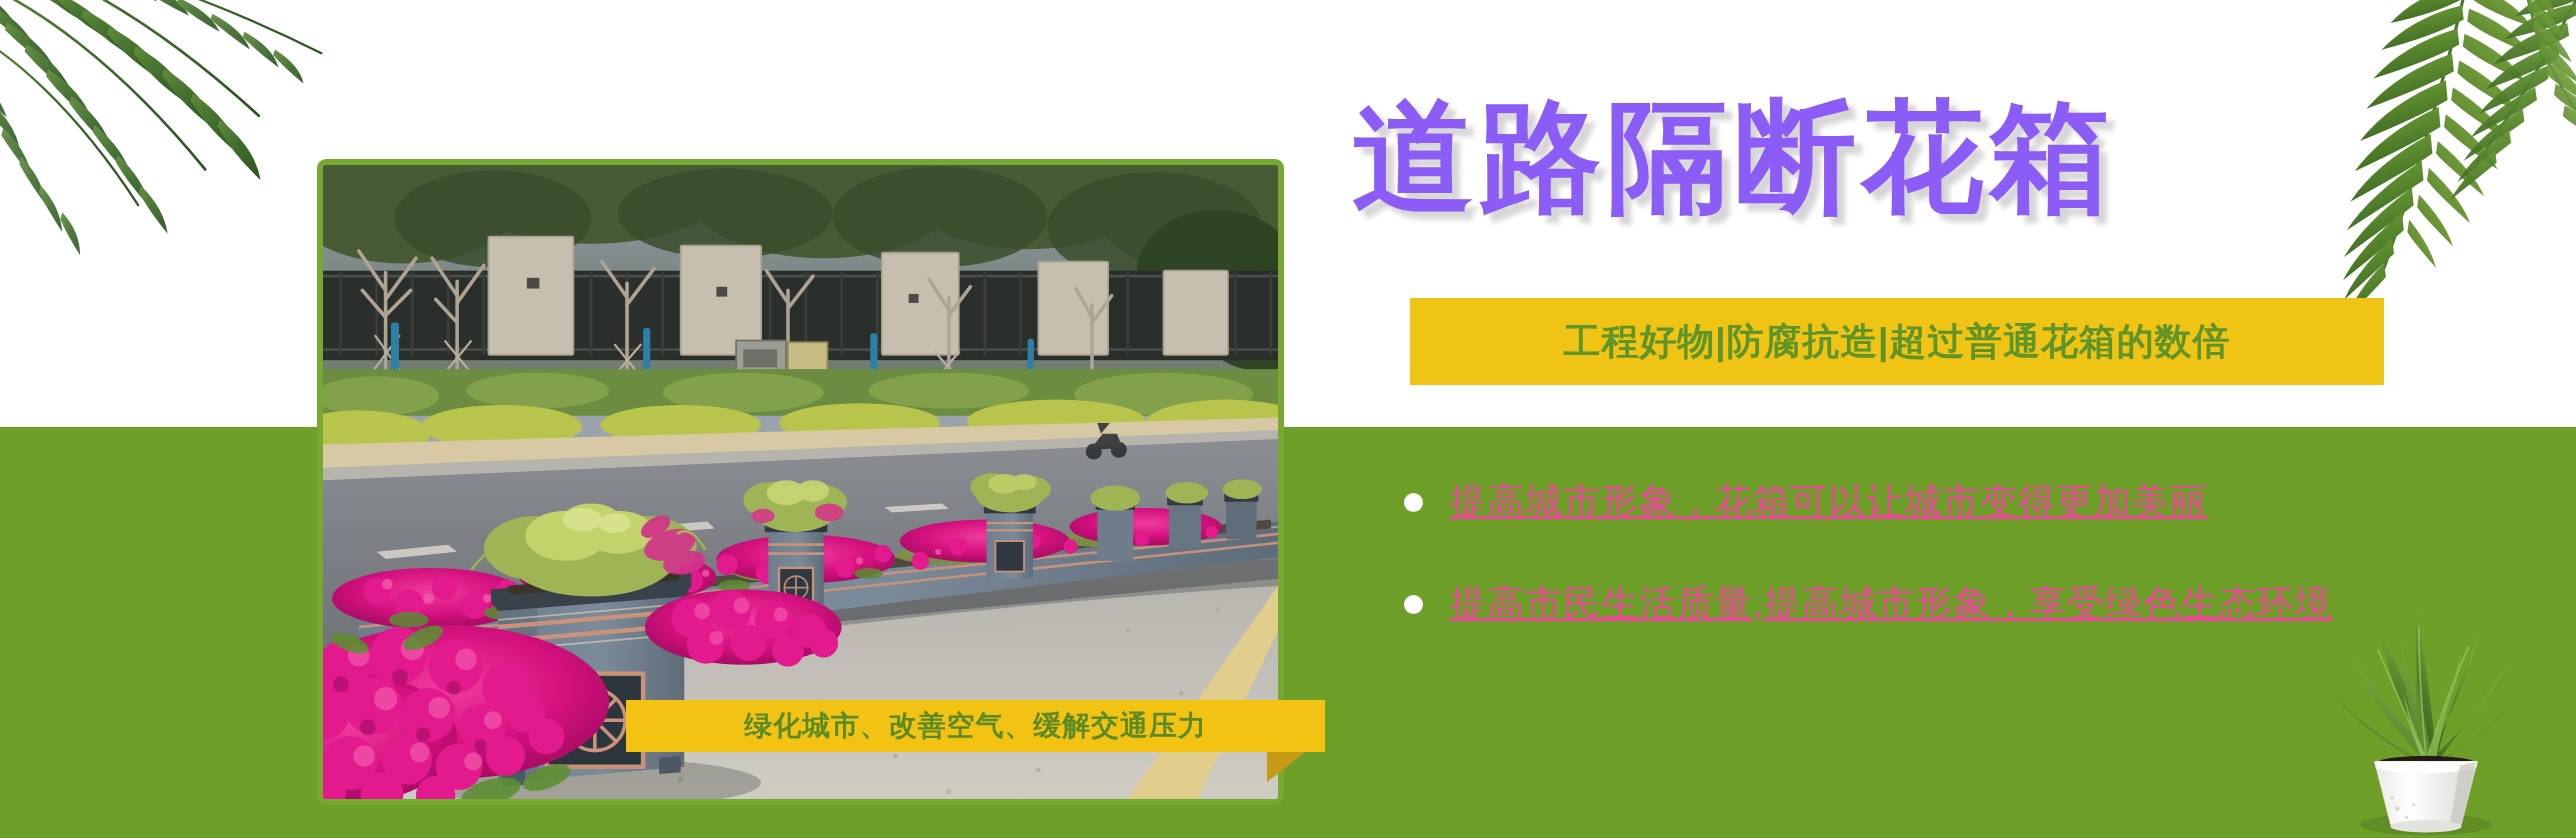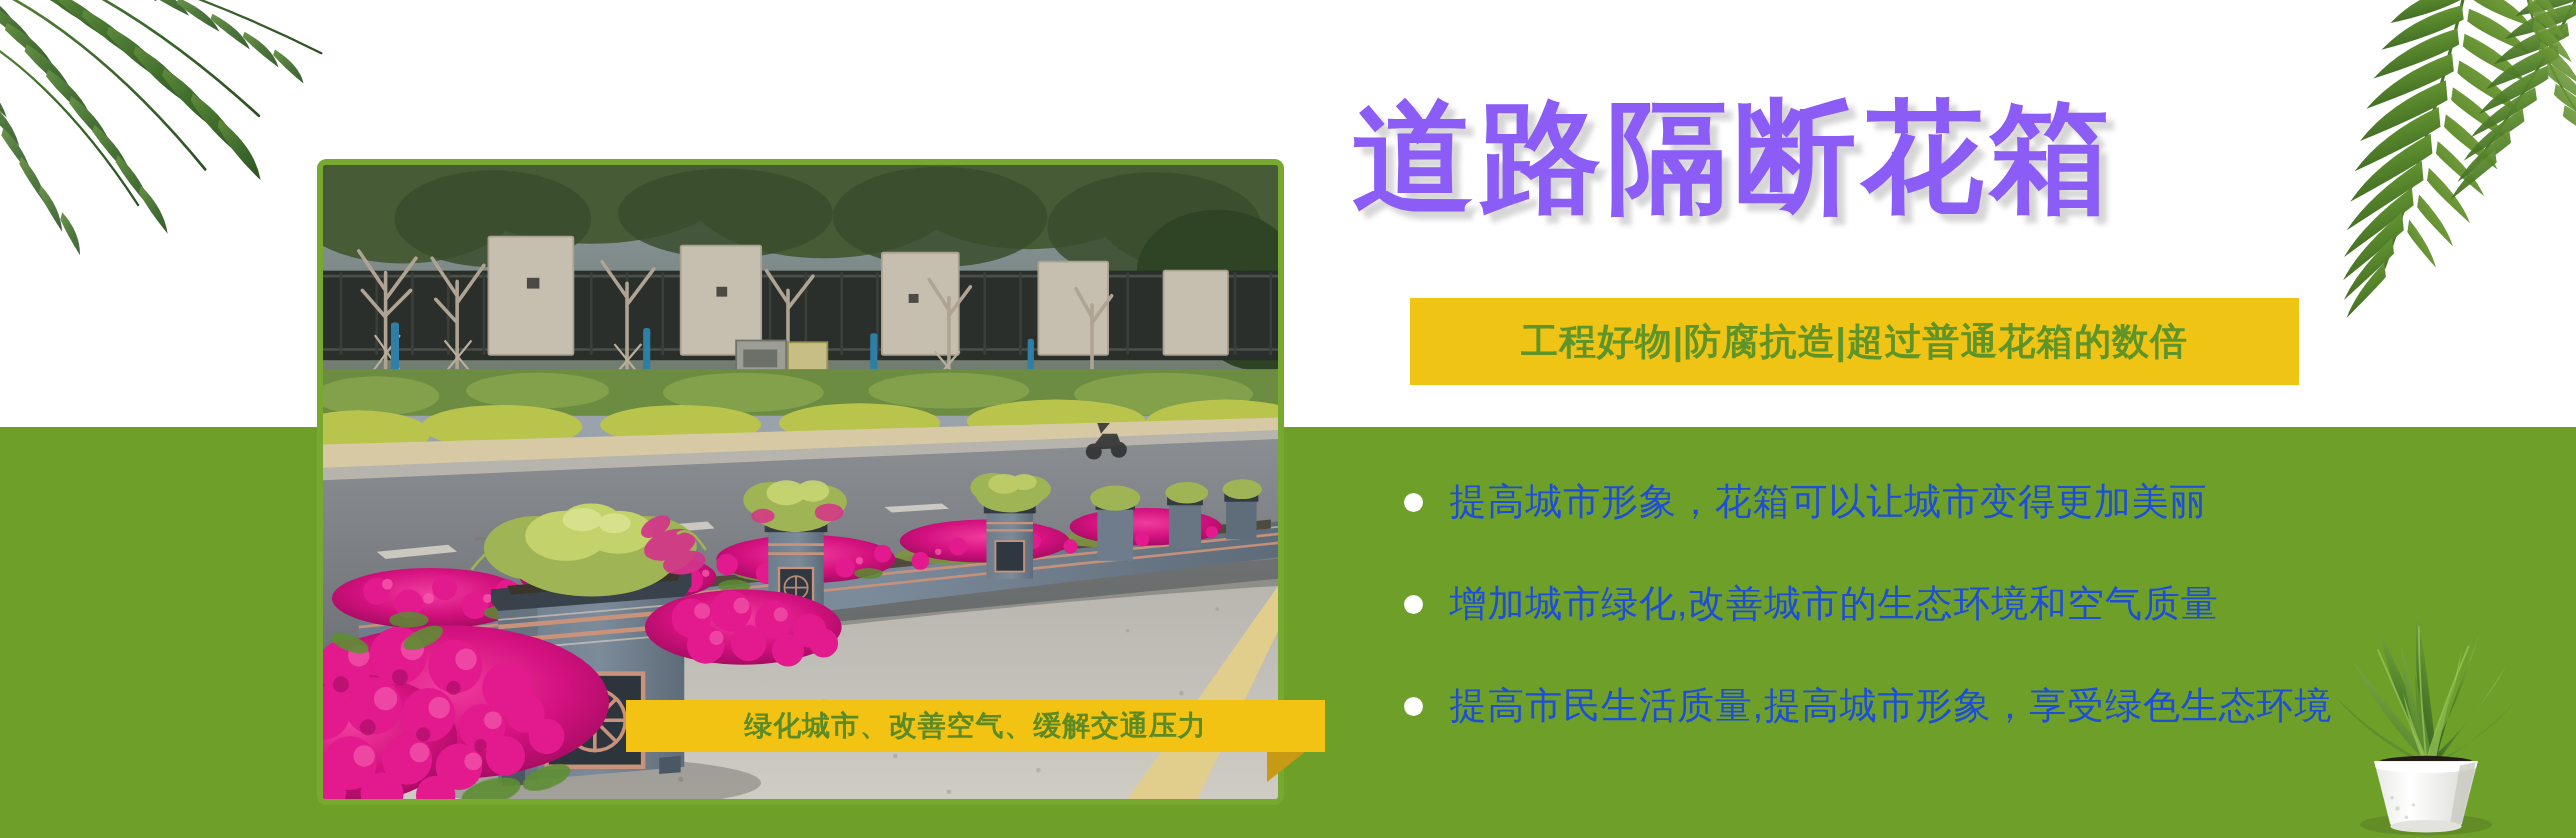--- a/index.html
+++ b/index.html
@@ -52,37 +52,37 @@
   
   .headline{
     position:absolute; left:1352px; top:79px;
     font-size:122px; line-height:1.28; font-weight:bold;
     color:#8b5cf6; letter-spacing:5.4px; white-space:nowrap;
     text-shadow:8px 8px 5.4px rgba(120,120,120,0.30);
   }
 
   
   .sub-banner{
-    position:absolute; left:1410px; top:298px; width:889px; height:87px;
+    position:absolute; left:1410px; top:298px; width:974px; height:87px;
     background:#F0C414; display:flex; align-items:center; justify-content:center;
   }
   .sub-banner span{
     color:#5F9428; font-size:37px; font-weight:bold; white-space:nowrap;
     letter-spacing:0.9px;
   }
 
   
   .bullets{ position:absolute; left:1391px; top:467px; width:1180px; }
   .bullet-row{ display:flex; align-items:center; height:70px; margin-bottom:32px; }
   .bullet-dot{
     width:19px; height:19px; border-radius:50%; background:#ffffff;
     flex:0 0 19px; margin-right:27px; margin-left:12.5px;
   }
   .bullet-text{
-    color:#1d4ed8; font-size:37px; white-space:nowrap; letter-spacing:0.9px;
+    color:#ec4899; font-size:37px; white-space:nowrap; letter-spacing:0.9px;text-decoration:underline;
   }
 
   
   .plant{
     position:absolute; right:16px; bottom:1.8px; width:268px; height:259px;
     z-index:7;
   }
 </style>
 </head>
 <body>
@@ -733,24 +733,20 @@
     <span>工程好物|防腐抗造|超过普通花箱的数倍</span>
   </div>
 
   <div class="bullets">
     <div class="bullet-row">
       <span class="bullet-dot"></span>
       <span class="bullet-text">提高城市形象，花箱可以让城市变得更加美丽</span>
     </div>
     <div class="bullet-row">
       <span class="bullet-dot"></span>
-      <span class="bullet-text">增加城市绿化,改善城市的生态环境和空气质量</span>
-    </div>
-    <div class="bullet-row">
-      <span class="bullet-dot"></span>
       <span class="bullet-text">提高市民生活质量,提高城市形象，享受绿色生态环境</span>
     </div>
   </div>
 
   <div class="plant">
     <svg viewBox="0 0 300 290" xmlns="http://www.w3.org/2000/svg">
       <defs>
         <linearGradient id="potg" x1="0" y1="0" x2="1" y2="0">
           <stop offset="0%" stop-color="#E8E8E4"></stop>
           <stop offset="35%" stop-color="#FFFFFF"></stop>

